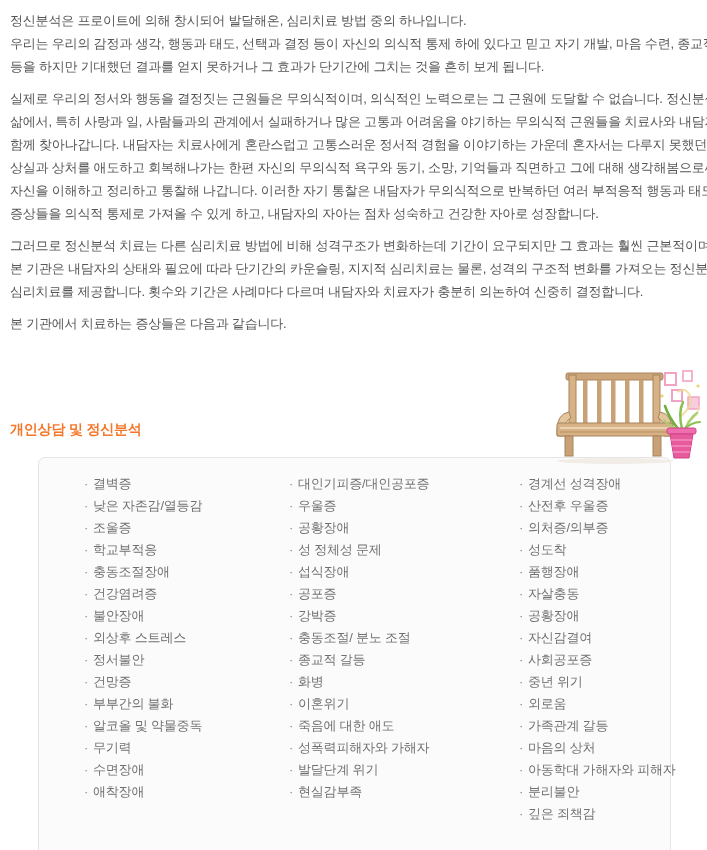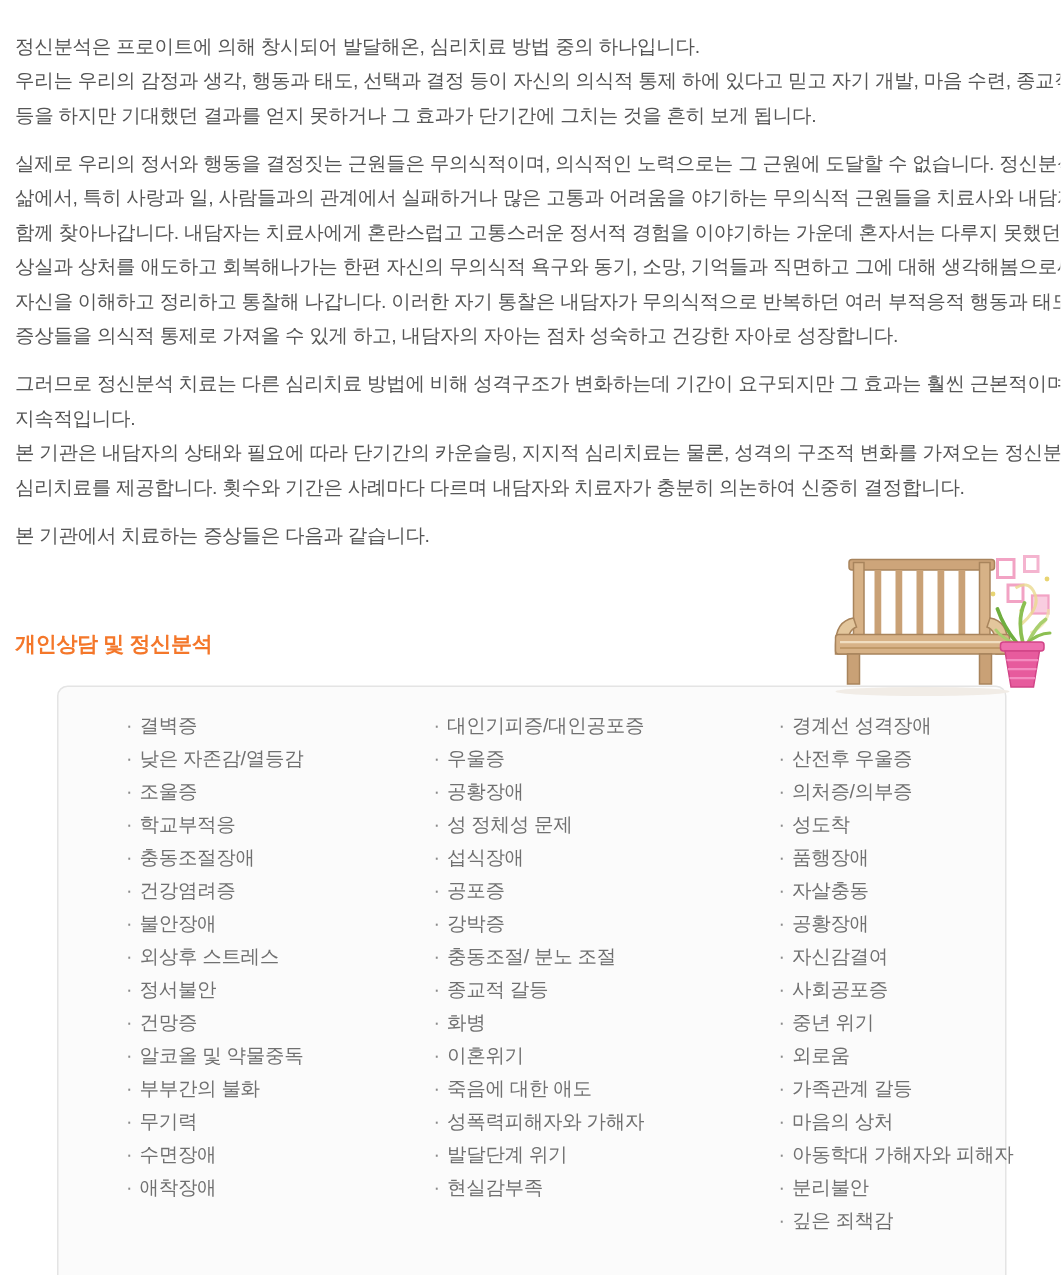--- a/index.html
+++ b/index.html
@@ -7,21 +7,21 @@
     position: relative;
     width: 707px;
     height: 850px;
     background: #ffffff;
     font-family: "Liberation Sans", "DejaVu Sans", sans-serif;
     overflow: hidden;
   }
   
   .intro {
     position: absolute;
-    top: 19px;
+    top: 9px;
     left: 10px;
     width: 695px;
     color: #555555;
     font-size: 13px;
   }
   .intro .para { margin: 0 0 9px 0; }
   .intro .para.last { margin-top: 0; }
   .line {
     display: block;
     line-height: 23px;
@@ -94,21 +94,20 @@
     <div class="para">
         <div class="line">실제로 우리의 정서와 행동을 결정짓는 근원들은 무의식적이며, 의식적인 노력으로는 그 근원에 도달할 수 없습니다. 정신분석은</div>
         <div class="line">삶에서, 특히 사랑과 일, 사람들과의 관계에서 실패하거나 많은 고통과 어려움을 야기하는 무의식적 근원들을 치료사와 내담자가</div>
         <div class="line">함께 찾아나갑니다. 내담자는 치료사에게 혼란스럽고 고통스러운 정서적 경험을 이야기하는 가운데 혼자서는 다루지 못했던</div>
         <div class="line">상실과 상처를 애도하고 회복해나가는 한편 자신의 무의식적 욕구와 동기, 소망, 기억들과 직면하고 그에 대해 생각해봄으로써</div>
         <div class="line">자신을 이해하고 정리하고 통찰해 나갑니다.  이러한 자기 통찰은 내담자가 무의식적으로 반복하던 여러 부적응적 행동과 태도,</div>
         <div class="line">증상들을 의식적 통제로 가져올 수 있게 하고, 내담자의 자아는 점차 성숙하고 건강한 자아로 성장합니다.</div>
       </div>
     <div class="para">
         <div class="line">그러므로 정신분석 치료는 다른 심리치료 방법에 비해 성격구조가 변화하는데 기간이 요구되지만 그 효과는 훨씬 근본적이며</div>
-        <div class="line">지속적입니다.</div>
         <div class="line">본 기관은 내담자의 상태와 필요에 따라 단기간의 카운슬링, 지지적 심리치료는 물론, 성격의 구조적 변화를 가져오는 정신분석적</div>
         <div class="line">심리치료를 제공합니다. 횟수와 기간은 사례마다 다르며 내담자와 치료자가 충분히 의논하여 신중히 결정합니다.</div>
       </div>
     <div class="para last">
         <div class="line">본 기관에서 치료하는 증상들은 다음과 같습니다.</div>
       </div>
   </div>
 
   <h2 class="section-title">개인상담 및 정신분석</h2>
 
@@ -168,22 +167,22 @@
         <div class="symptom-item"><span class="bullet">·</span><span>결벽증</span></div>
         <div class="symptom-item"><span class="bullet">·</span><span>낮은 자존감/열등감</span></div>
         <div class="symptom-item"><span class="bullet">·</span><span>조울증</span></div>
         <div class="symptom-item"><span class="bullet">·</span><span>학교부적응</span></div>
         <div class="symptom-item"><span class="bullet">·</span><span>충동조절장애</span></div>
         <div class="symptom-item"><span class="bullet">·</span><span>건강염려증</span></div>
         <div class="symptom-item"><span class="bullet">·</span><span>불안장애</span></div>
         <div class="symptom-item"><span class="bullet">·</span><span>외상후 스트레스</span></div>
         <div class="symptom-item"><span class="bullet">·</span><span>정서불안</span></div>
         <div class="symptom-item"><span class="bullet">·</span><span>건망증</span></div>
+        <div class="symptom-item"><span class="bullet">·</span><span>부부간의 불화</span></div>
         <div class="symptom-item"><span class="bullet">·</span><span>알코올 및 약물중독</span></div>
-        <div class="symptom-item"><span class="bullet">·</span><span>부부간의 불화</span></div>
         <div class="symptom-item"><span class="bullet">·</span><span>무기력</span></div>
         <div class="symptom-item"><span class="bullet">·</span><span>수면장애</span></div>
         <div class="symptom-item"><span class="bullet">·</span><span>애착장애</span></div>
       </div>
     <div class="symptom-col col-2">
         <div class="symptom-item"><span class="bullet">·</span><span>대인기피증/대인공포증</span></div>
         <div class="symptom-item"><span class="bullet">·</span><span>우울증</span></div>
         <div class="symptom-item"><span class="bullet">·</span><span>공황장애</span></div>
         <div class="symptom-item"><span class="bullet">·</span><span>성 정체성 문제</span></div>
         <div class="symptom-item"><span class="bullet">·</span><span>섭식장애</span></div>

